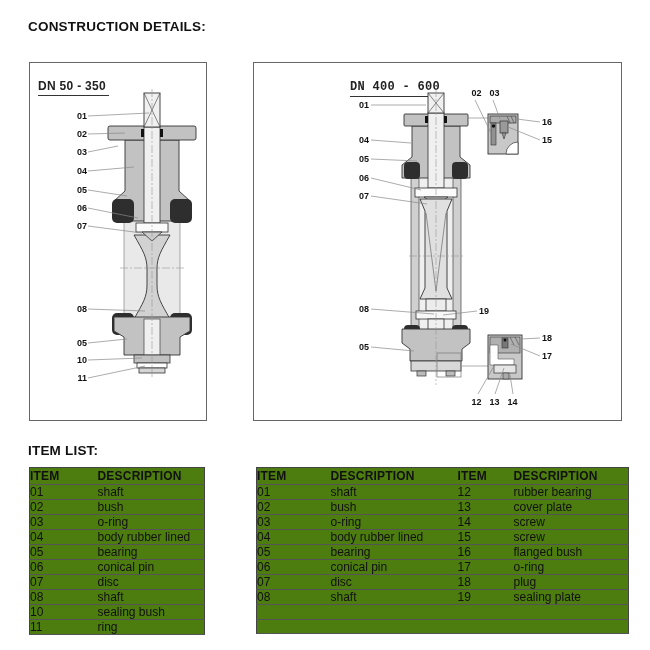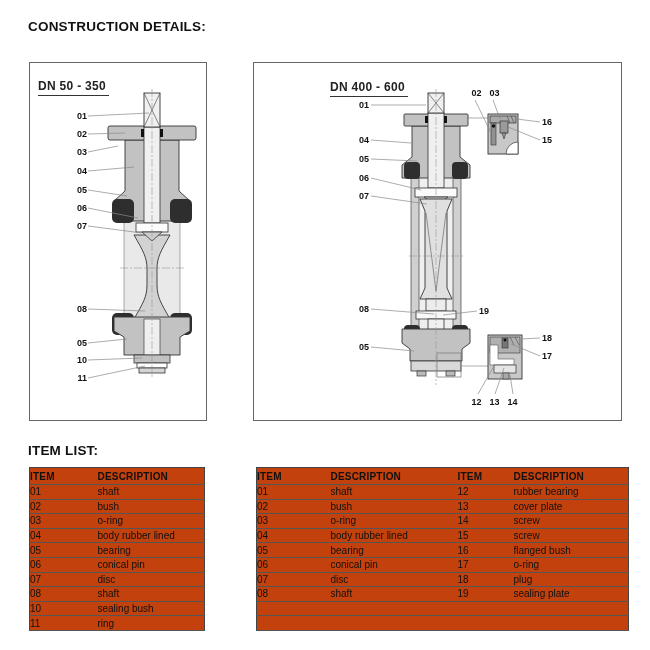--- a/index.html
+++ b/index.html
@@ -5,21 +5,21 @@
   html,body{margin:0;padding:0;background:#fff;}
   body{width:650px;height:650px;position:relative;font-family:"Liberation Sans","DejaVu Sans",sans-serif;color:#111;}
   .abs{position:absolute;}
   .section-title{font-size:13.5px;font-weight:bold;letter-spacing:.2px;}
   .panel{position:absolute;border:1px solid #666;background:#fff;}
   .range-label{position:absolute;font-size:12px;font-weight:bold;color:#222;border-bottom:1px solid #333;padding:0 3px 2px 0;letter-spacing:.3px;}
   .callout{position:absolute;font-size:9px;font-weight:bold;color:#111;width:17px;line-height:12px;}
   .co-r{text-align:right;}
   .co-c{text-align:center;}
   svg{position:absolute;left:0;top:0;}
-  .parts-table{position:absolute;border-collapse:collapse;table-layout:fixed;font-size:10px;background:#c2410c;border:1.5px solid #444;}
+  .parts-table{position:absolute;border-collapse:collapse;table-layout:fixed;font-size:12px;background:#4d7c0f;border:1.5px solid #444;}
   .parts-table td,.parts-table th{border-bottom:1px solid #555;padding:0;height:13.6px;text-align:left;font-weight:normal;white-space:nowrap;overflow:hidden;vertical-align:middle;}
   .parts-table th{font-weight:bold;height:16px;letter-spacing:.2px;}
   .pl1{padding-left:12px;}
   .pl2{padding-left:16px;}
 </style>
 </head>
 <body>
 
 <div class="abs section-title" style="left:28px;top:19px;">CONSTRUCTION DETAILS:</div>
 
@@ -86,21 +86,21 @@
   <div class="callout co-r" style="left:40px;top:121px;">05</div>
   <div class="callout co-r" style="left:40px;top:139px;">06</div>
   <div class="callout co-r" style="left:40px;top:157px;">07</div>
   <div class="callout co-r" style="left:40px;top:240px;">08</div>
   <div class="callout co-r" style="left:40px;top:274px;">05</div>
   <div class="callout co-r" style="left:40px;top:291px;">10</div>
   <div class="callout co-r" style="left:40px;top:309px;">11</div>
 </div>
 
 <div class="panel" style="left:253px;top:62px;width:367px;height:357px;">
-  <div class="range-label" style="left:76px;top:17px;">DN 400 - 600</div>
+  <div class="range-label" style="left:96px;top:17px;font-family:Liberation Mono, monospace;">DN 400 - 600</div>
 
   <svg width="367" height="357" viewBox="0 0 367 357">
 
     <rect x="165" y="115" width="34" height="152" fill="#efefef"></rect>
     <rect x="157" y="115" width="8" height="152" fill="#d0d0d0" stroke="#444" stroke-width="0.7"></rect>
     <rect x="199" y="115" width="8" height="152" fill="#d0d0d0" stroke="#444" stroke-width="0.7"></rect>
 
     <path d="M158,63 L206,63 L206,94 L216,102 L216,115 L148,115 L148,102 L158,94 Z" fill="#c2c2c2" stroke="#333" stroke-width="0.9"></path>
     <rect x="150" y="99" width="16" height="17" rx="4" fill="#2e2e2e"></rect>
     <rect x="198" y="99" width="16" height="17" rx="4" fill="#2e2e2e"></rect>

